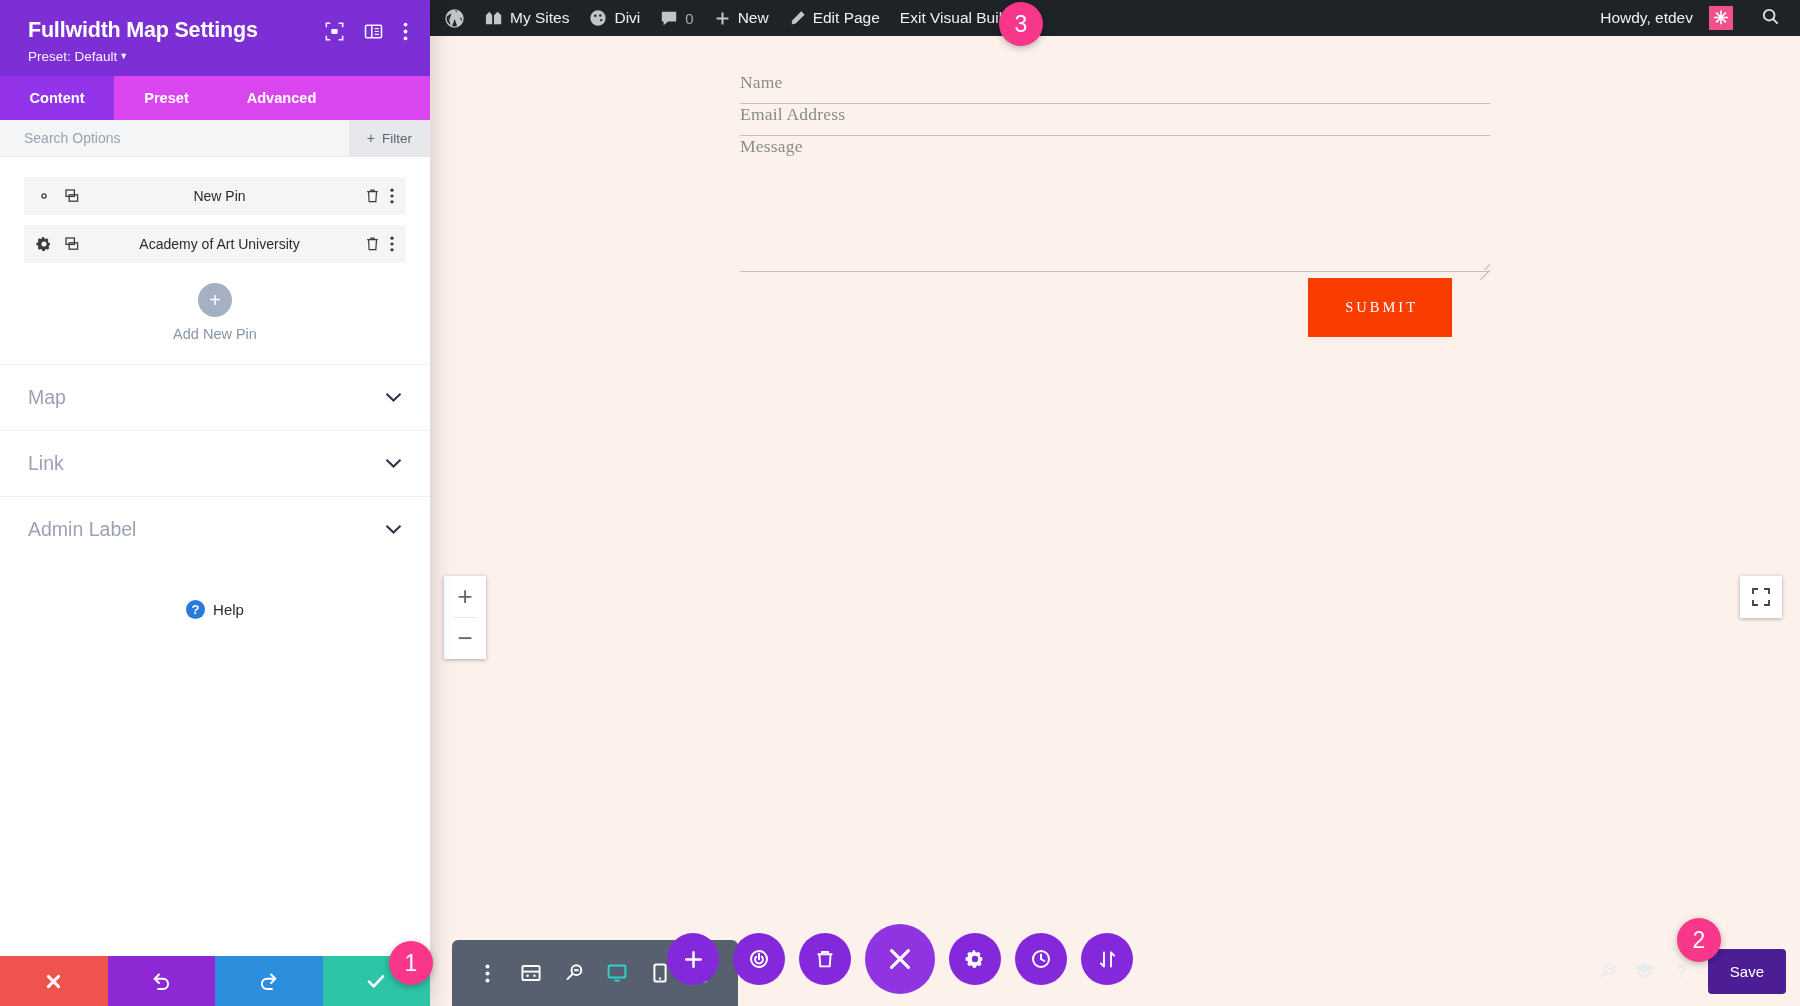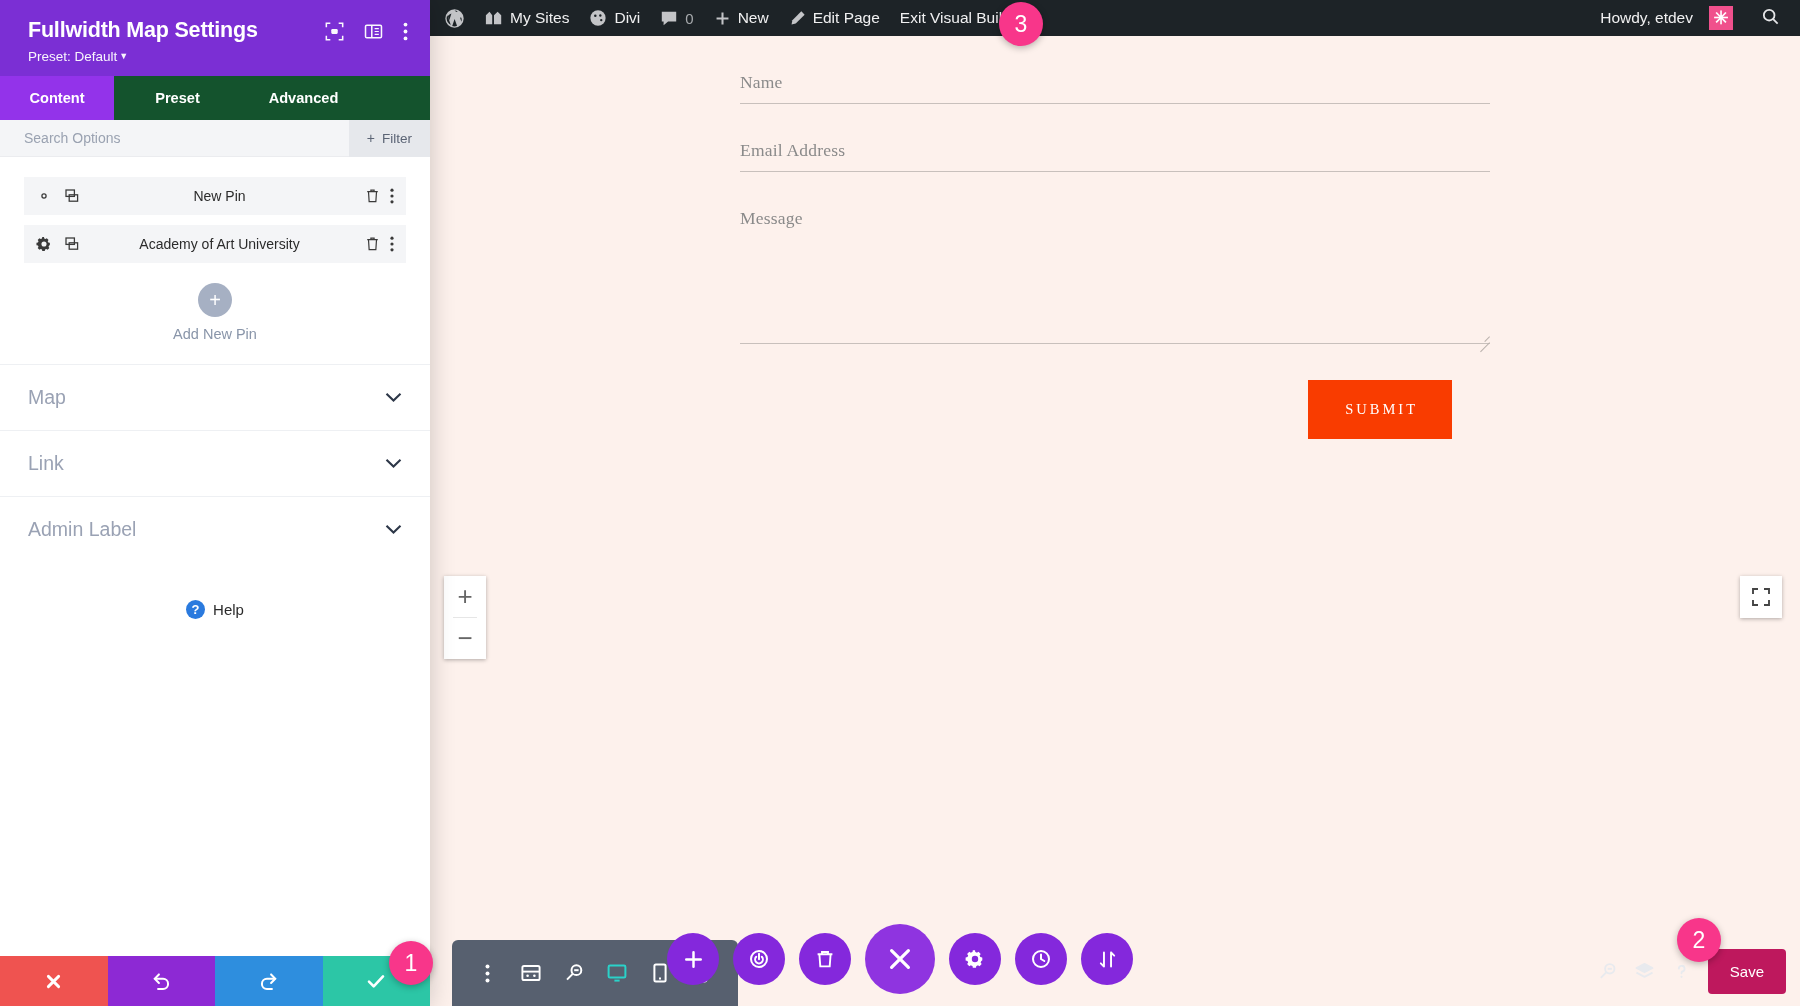--- a/index.html
+++ b/index.html
@@ -45,21 +45,21 @@
     background: #7b2fd4; color: #fff; padding: 18px 22px 12px 28px;
     position: relative;
   }
   .panel-head .row1 { display: flex; align-items: flex-start; }
   .panel-title { font-size: 21.5px; font-weight: 700; letter-spacing: -.2px; }
   .head-icons { margin-left: auto; display: flex; align-items: center; gap: 20px; padding-top: 4px; }
   .head-icons span { display: inline-flex; cursor: pointer; opacity: .97; }
   .preset { font-size: 13.5px; margin-top: 6px; opacity: .95; }
   .preset .caret { font-size: 9px; margin-left: 2px; display: inline-block; vertical-align: 2px; }
 
-  .tabs { display: flex; background: #14532d; gap: 11px; }
+  .tabs { display: flex; background: #d946ef; }
   .tab {
     flex: 0 0 auto; padding: 14px 0; text-align: center; color: #fff;
     font-size: 14.6px; font-weight: 600; cursor: pointer;
   }
   .tab.t0 { width: 114px; background: #9333ea; }
   .tab.t1 { width: 105px; }
   .tab.t2 { width: 125px; }
 
   .searchbar {
     display: flex; align-items: center; background: #f4f5f7; height: 37px;
@@ -124,21 +124,21 @@
   .pa.redo   { background: #2e8ede; }
   .pa.save   { background: #2cc6a6; }
   .pa svg { display: block; }
 
   
   .content {
     position: absolute; left: 430px; top: 36px; right: 0; bottom: 0;
     background: #fdf1ec; overflow: hidden;
   }
   .form-wrap { width: 750px; margin: 0 auto; padding-top: 36px; }
-  .field { margin-bottom: 36px; }
+  .field { }
   .field .lbl {
     font-size: 17.5px; color: #8a8a8a; font-family: "Liberation Serif", serif;
     letter-spacing: .2px; padding-bottom: 10px;
   }
   .field .line { height: 1px; background: #c8c0bc; }
   .field.msg .box { height: 104px; }
   .field.msg .line { position: relative; }
   .resize {
     position: absolute; right: 0; bottom: 1px; width: 13px; height: 13px;
   }
@@ -221,21 +221,21 @@
     color: #fff; cursor: pointer;
   }
   .ctbtn.big { width: 70px; height: 70px; background: #8f34e0; }
 
   .right-tray {
     position: absolute; right: 14px; bottom: 12px;
     display: flex; align-items: center; gap: 16px; z-index: 55;
   }
   .rt-ico { color: #e8eaee; cursor: pointer; display: inline-flex; }
   .save-btn {
-    background: #be185d; color: #fff; border: 0; cursor: pointer;
+    background: #4c1d95; color: #fff; border: 0; cursor: pointer;
     font-size: 15px; padding: 14px 22px; border-radius: 4px;
     font-family: "Liberation Sans", sans-serif;
   }
 
   
   .badge {
     position: absolute; width: 44px; height: 44px; border-radius: 50%;
     background: #f8368a; color: #fff; font-size: 23px;
     display: flex; align-items: center; justify-content: center;
     box-shadow: 0 2px 7px rgba(0,0,0,.28); z-index: 120;

